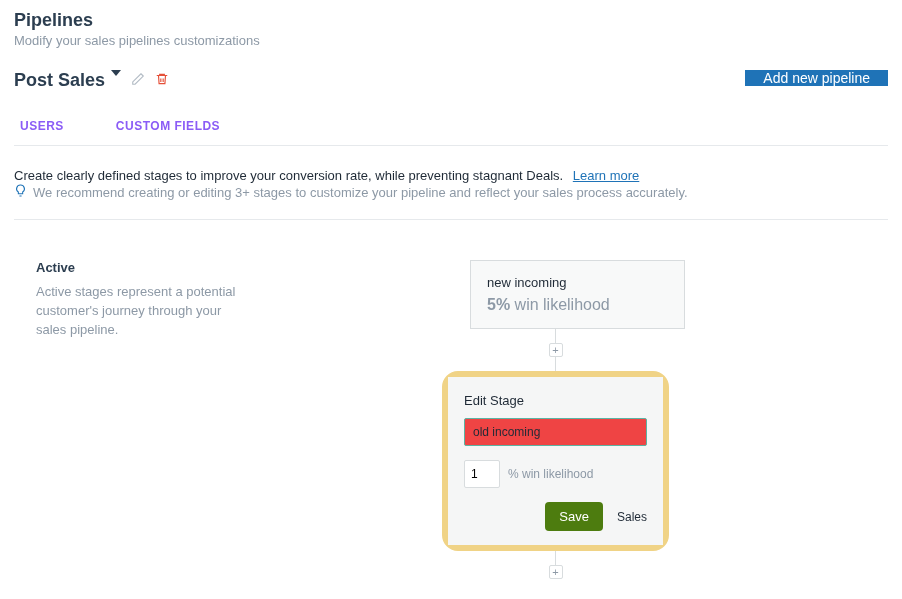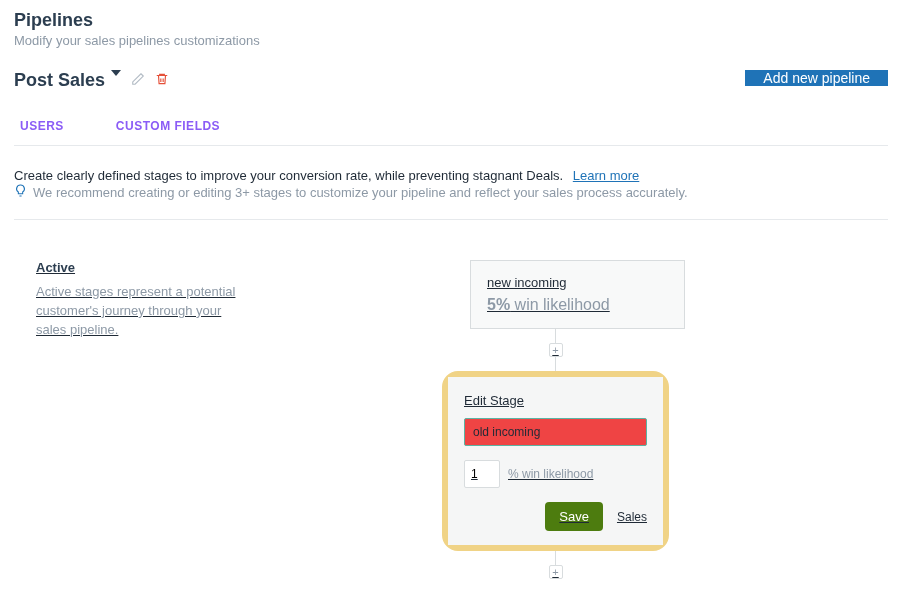--- a/index.html
+++ b/index.html
@@ -15,21 +15,21 @@
     .trash-icon { color: #e55039; cursor: pointer; }
     .add-btn { background: #1f73b7; color: #fff; border: none; padding: 0 18px; font-size: 14px; border-radius: 0; cursor: pointer; font-weight: 500; }
     .tabs { display: flex; gap: 40px; margin-top: 18px; border-bottom: 1px solid #e6e9ec; font-size: 12px; letter-spacing: 0.5px; }
     .tab { padding: 10px 6px 12px 6px; color: #8b5cf6; font-weight: 700; cursor: pointer; }
     .tab.active { color: #1f73b7; border-bottom: 3px solid #1f73b7; margin-bottom: -2px; }
     .info-block { padding: 22px 0 18px 0; border-bottom: 1px solid #e6e9ec; font-size: 13px; }
     .info-main { color: #1f2a36; }
     .learn-link { color: #1f73b7; text-decoration: underline; margin-left: 6px; cursor: pointer; }
     .recommend { color: #8d99a6; margin-top: 0; display: flex; align-items: center; gap: 6px; }
     .bulb { color: #1f73b7; font-size: 14px; }
-    .content-row { display: flex; padding-top: 40px; text-decoration: underline; }
+    .content-row { display: flex; padding-top: 40px; }
     .side-desc { width: 200px; margin-left: 22px; font-size: 13px; }
     .side-title { font-weight: 700; color: #2c3e50; margin-bottom: 8px; }
     .side-text { color: #8d99a6; line-height: 1.45; }
     .stages-col { margin-left: 190px; display: flex; flex-direction: column; align-items: center; }
     .stage-card { width: 215px; background: #f8f9f9; border: 1px solid #d8dcde; border-radius: 0; padding: 14px 16px 14px 16px; margin-left: 44px; }
     .stage-name { font-size: 13px; color: #1f2a36; margin-bottom: 6px; }
     .stage-like { font-size: 16px; color: #8d99a6; }
     .stage-like b { font-weight: 700; }
     .connector { display: flex; flex-direction: column; align-items: center; }
     .vline { width: 1px; height: 14px; background: #d8dcde; }

